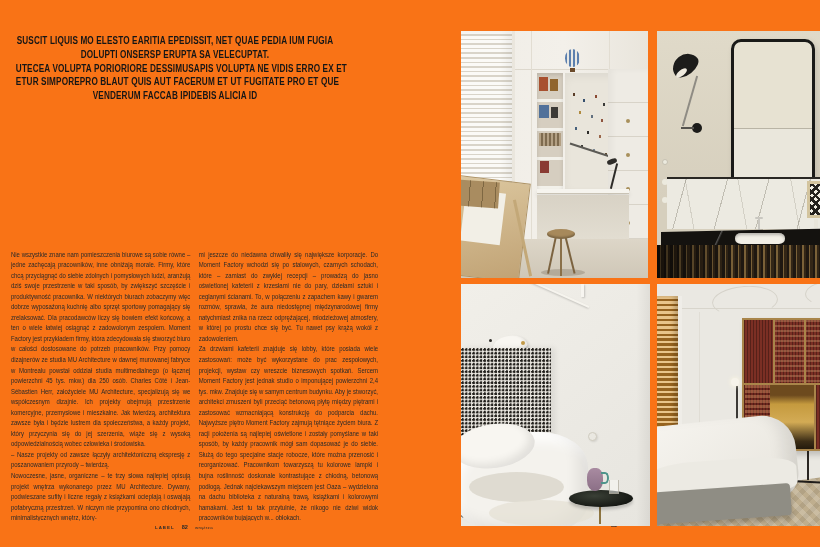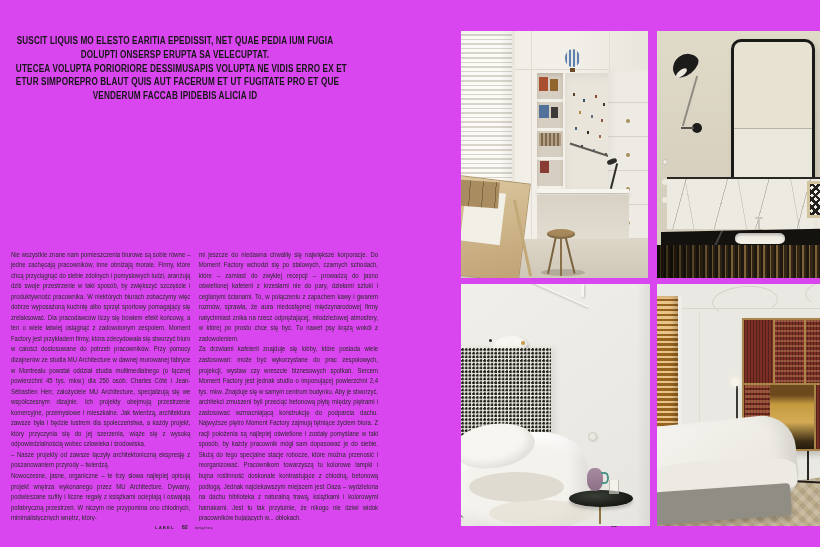--- a/index.html
+++ b/index.html
@@ -1,16 +1,16 @@
 <!DOCTYPE html>
 <html><head>
 <meta charset="utf-8">
 <style>
   html,body{margin:0;padding:0;background:#888;}
-  .spread{position:relative;width:820px;height:547px;background:#d946ef;overflow:hidden;
+  .spread{position:relative;width:820px;height:547px;background:#f97316;overflow:hidden;
           font-family:"Liberation Sans",sans-serif;color:#222;}
   .spread *{position:absolute;box-sizing:border-box;}
 
   
   .headline{left:-43px;top:34px;width:436px;text-align:center;
             font-weight:700;font-size:11.2px;line-height:13.8px;letter-spacing:.2px;color:#161616;
             transform:scaleX(.73);transform-origin:50% 0;position:absolute;}
   .headline div{position:static;white-space:nowrap;}
 
   .columns{left:-5px;top:243px;width:399px;height:278px;display:flex;gap:9px;overflow:hidden;

